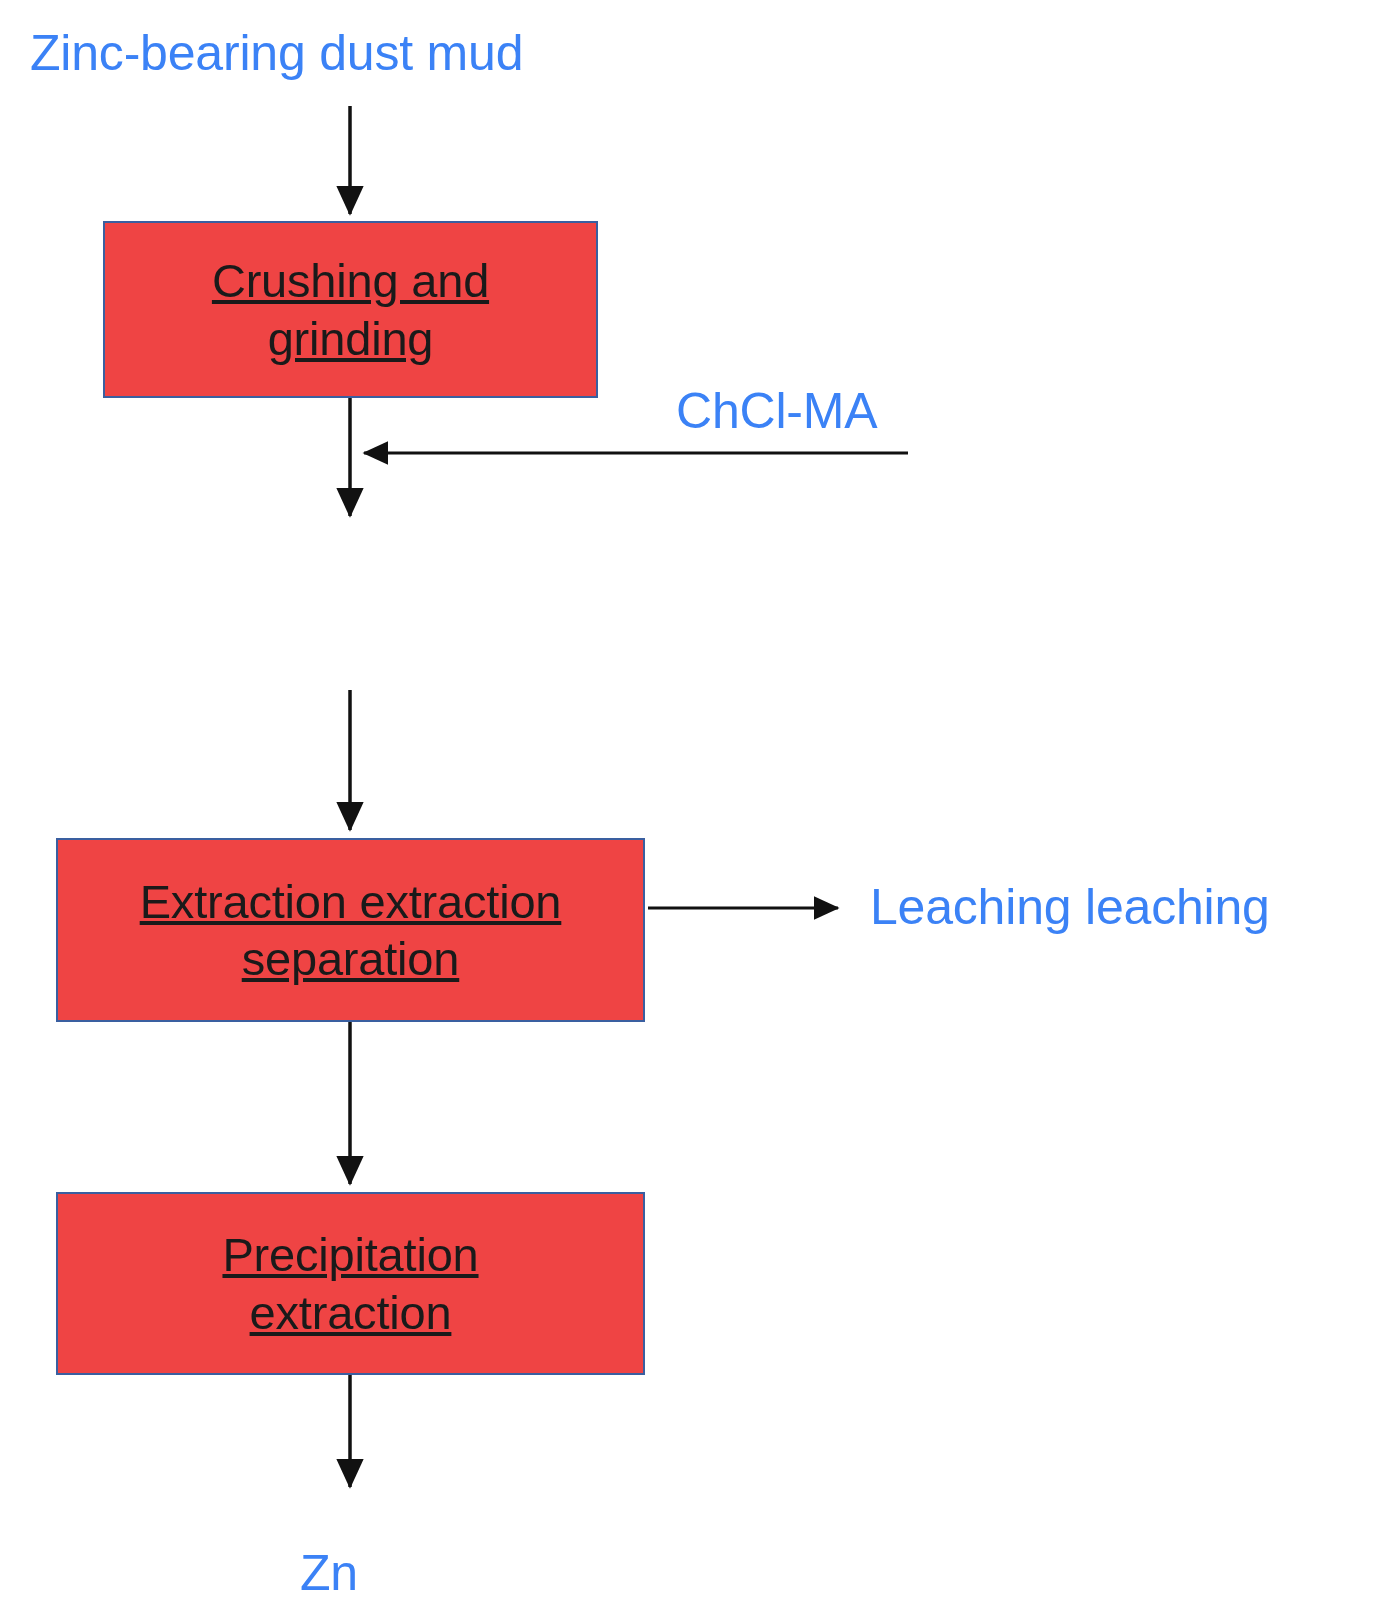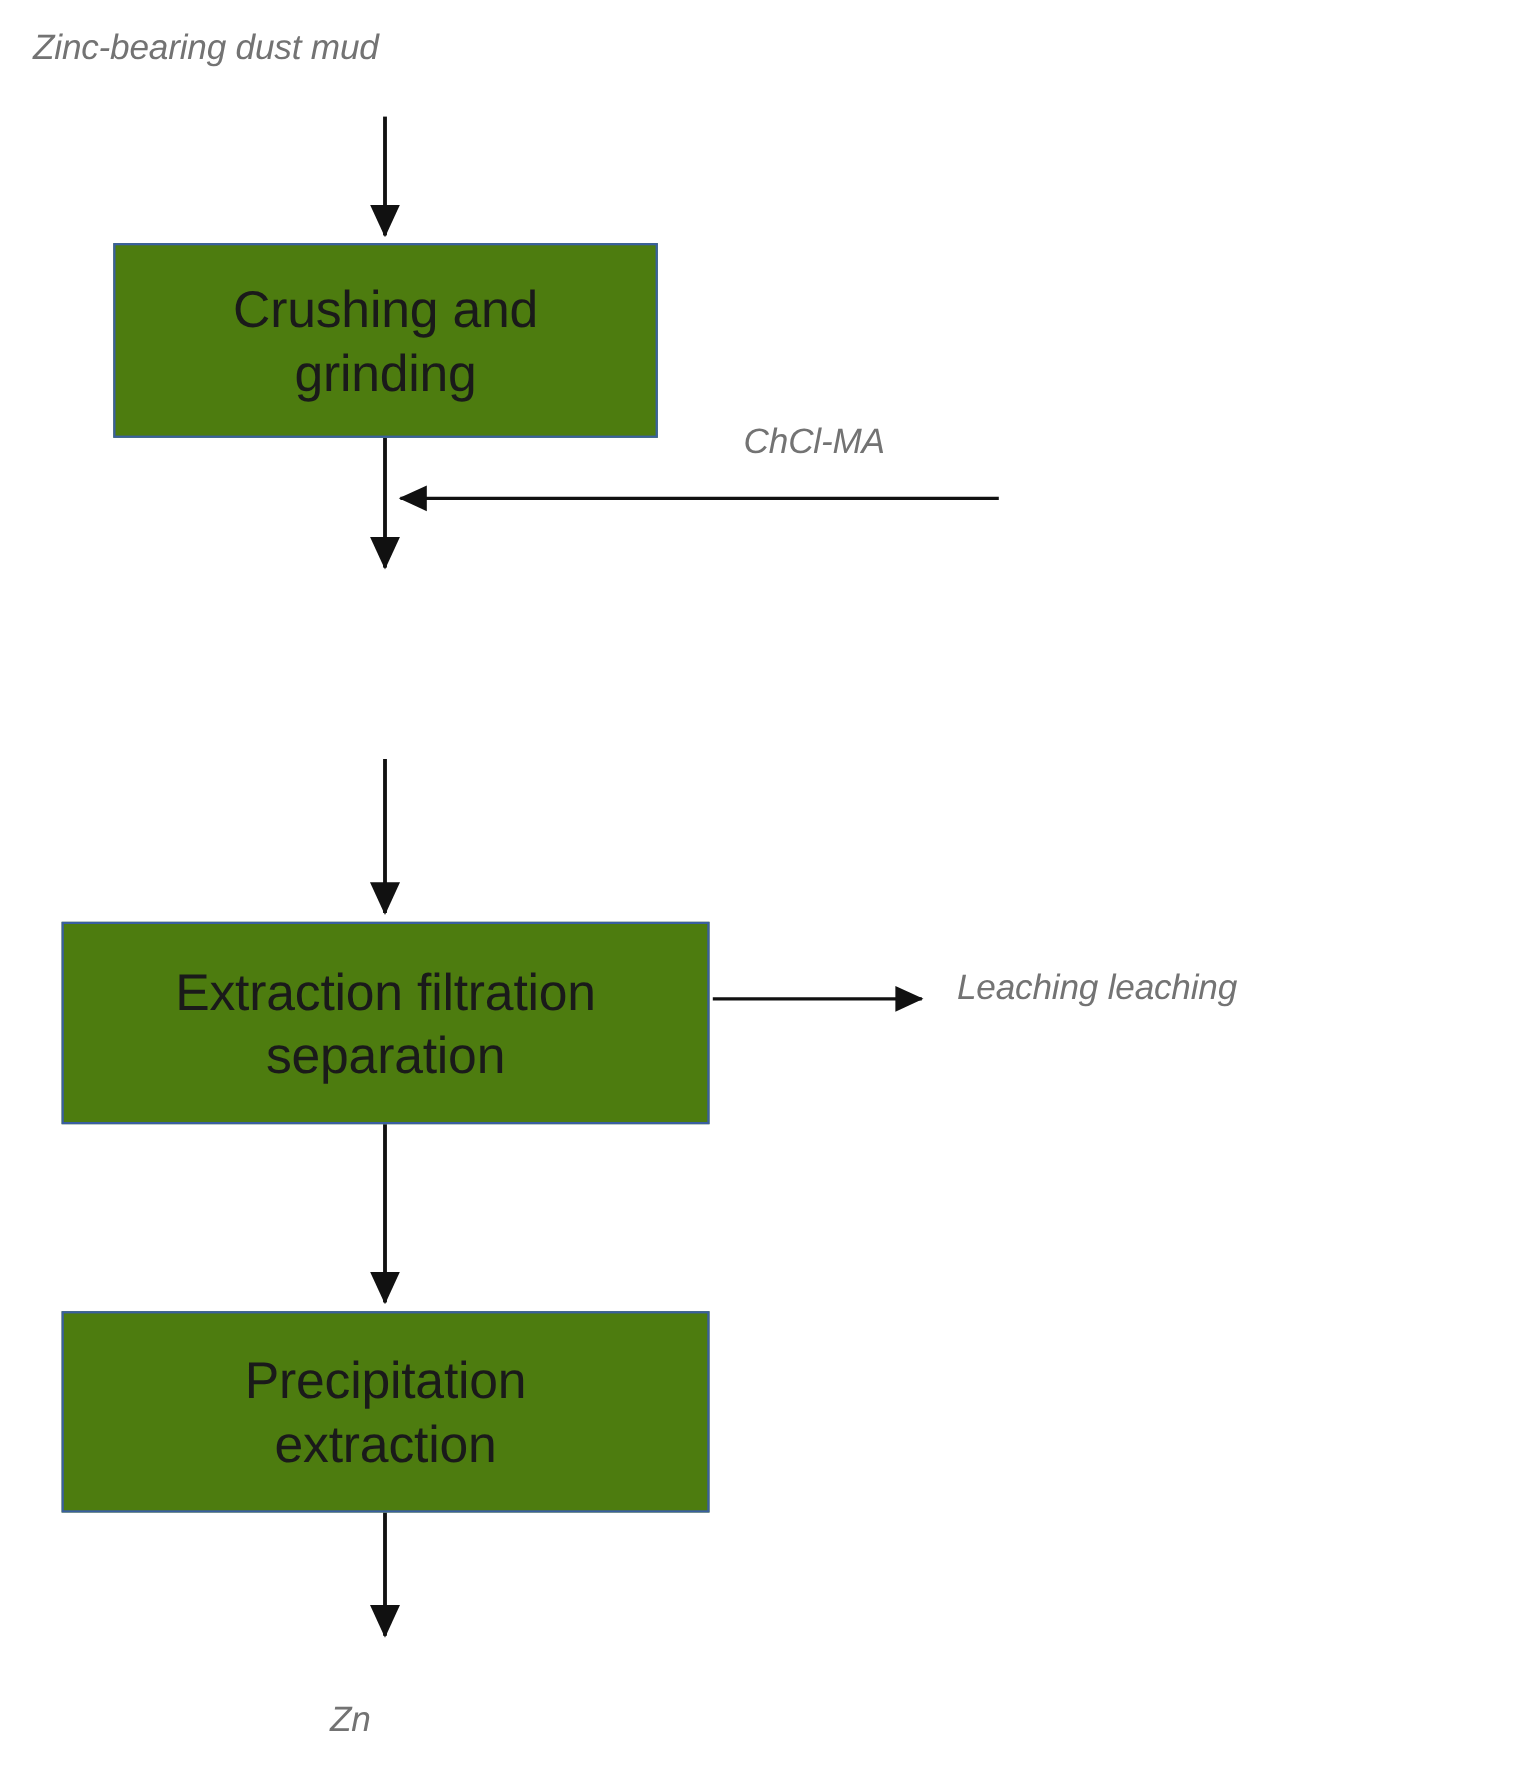--- a/index.html
+++ b/index.html
@@ -13,42 +13,42 @@
     height: 1618px;
     background: #ffffff;
     font-family: "Liberation Sans", sans-serif;
     color: #1a1a1a;
     overflow: hidden;
   }
   .node-box {
     position: absolute;
     box-sizing: border-box;
     border: 2px solid #3a5fa0;
-    background: #4d7c0f;
+    background: #ef4444;
     display: flex;
     align-items: center;
     justify-content: center;
     text-align: center;
+    text-decoration: underline;
   }
   .node-label {
     font-size: 47px;
     line-height: 1.22;
     letter-spacing: -0.2px;
     color: #1a1a1a;
     padding: 0 10px;
     white-space: pre-line;
   }
   .free-label {
     position: absolute;
-    font-size: 32px;
+    font-size: 50px;
     line-height: 1.1;
     letter-spacing: -0.2px;
-    color: #737373;
+    color: #3b82f6;
     white-space: nowrap;
-    font-style: italic;
   }
   svg.connectors {
     position: absolute;
     left: 0;
     top: 0;
     width: 1399px;
     height: 1618px;
     pointer-events: none;
   }
 </style>
@@ -86,21 +86,21 @@
 
   <div class="node-box" style="left:103px; top:221px; width:495px; height:177px;">
     <div class="node-label">Crushing and
 grinding</div>
   </div>
 
   <div class="free-label" style="left:650px; top:384px;margin-left:26px;">ChCl-MA</div>
 
 
   <div class="node-box" style="left:56px; top:838px; width:589px; height:184px;">
-    <div class="node-label">Extraction filtration
+    <div class="node-label">Extraction extraction
 separation</div>
   </div>
 
   <div class="free-label" style="left:870px; top:880px;">Leaching leaching</div>
 
   <div class="node-box" style="left:56px; top:1192px; width:589px; height:183px;">
     <div class="node-label">Precipitation
 extraction</div>
   </div>
 

